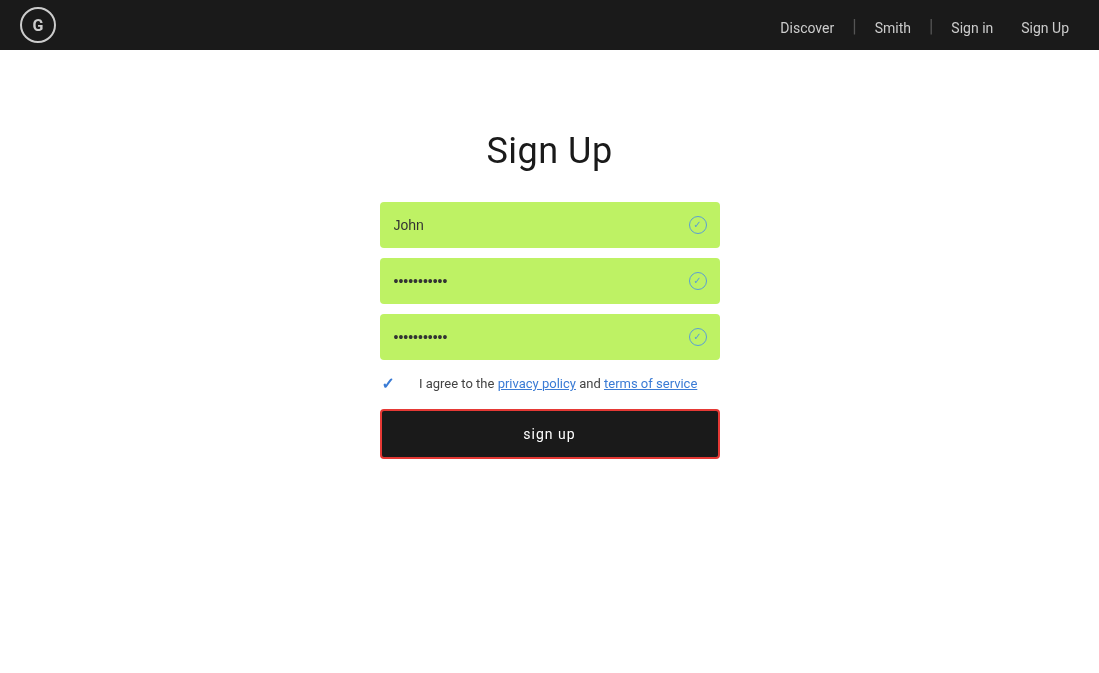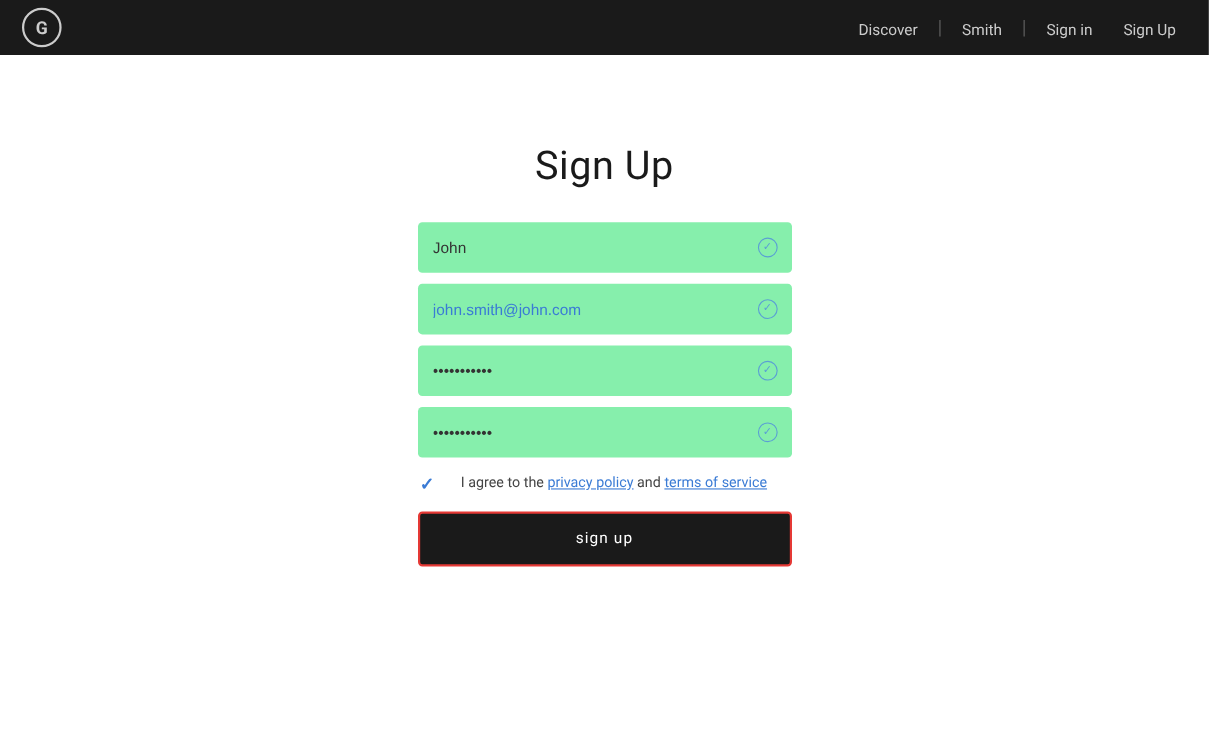--- a/index.html
+++ b/index.html
@@ -87,21 +87,21 @@
 
     .input-wrapper {
       position: relative;
       display: flex;
       align-items: center;
     }
 
     .form-input {
       width: 100%;
       height: 46px;
-      background: #86efac;
+      background: #bef264;
       border: none;
       border-radius: 4px;
       padding: 0 40px 0 14px;
       font-size: 14px;
       color: #333;
       outline: none;
     }
 
     .form-input::placeholder {
       color: #aaa;
@@ -206,26 +206,20 @@
   <div class="form-container">
 
     <div class="input-wrapper">
       <input class="form-input" type="text" value="John" style="">
       <div class="input-check-icon">
         <div class="check-circle"></div>
       </div>
     </div>
 
 
-    <div class="input-wrapper">
-      <input class="form-input email-input" type="email" value="john.smith@john.com" style="">
-      <div class="input-check-icon">
-        <div class="check-circle"></div>
-      </div>
-    </div>
 
     <div class="input-wrapper">
       <input class="form-input" type="password" value="password123" style="">
       <div class="input-check-icon">
         <div class="check-circle"></div>
       </div>
     </div>
 
     <div class="input-wrapper">
       <input class="form-input" type="password" value="password123" style="">

